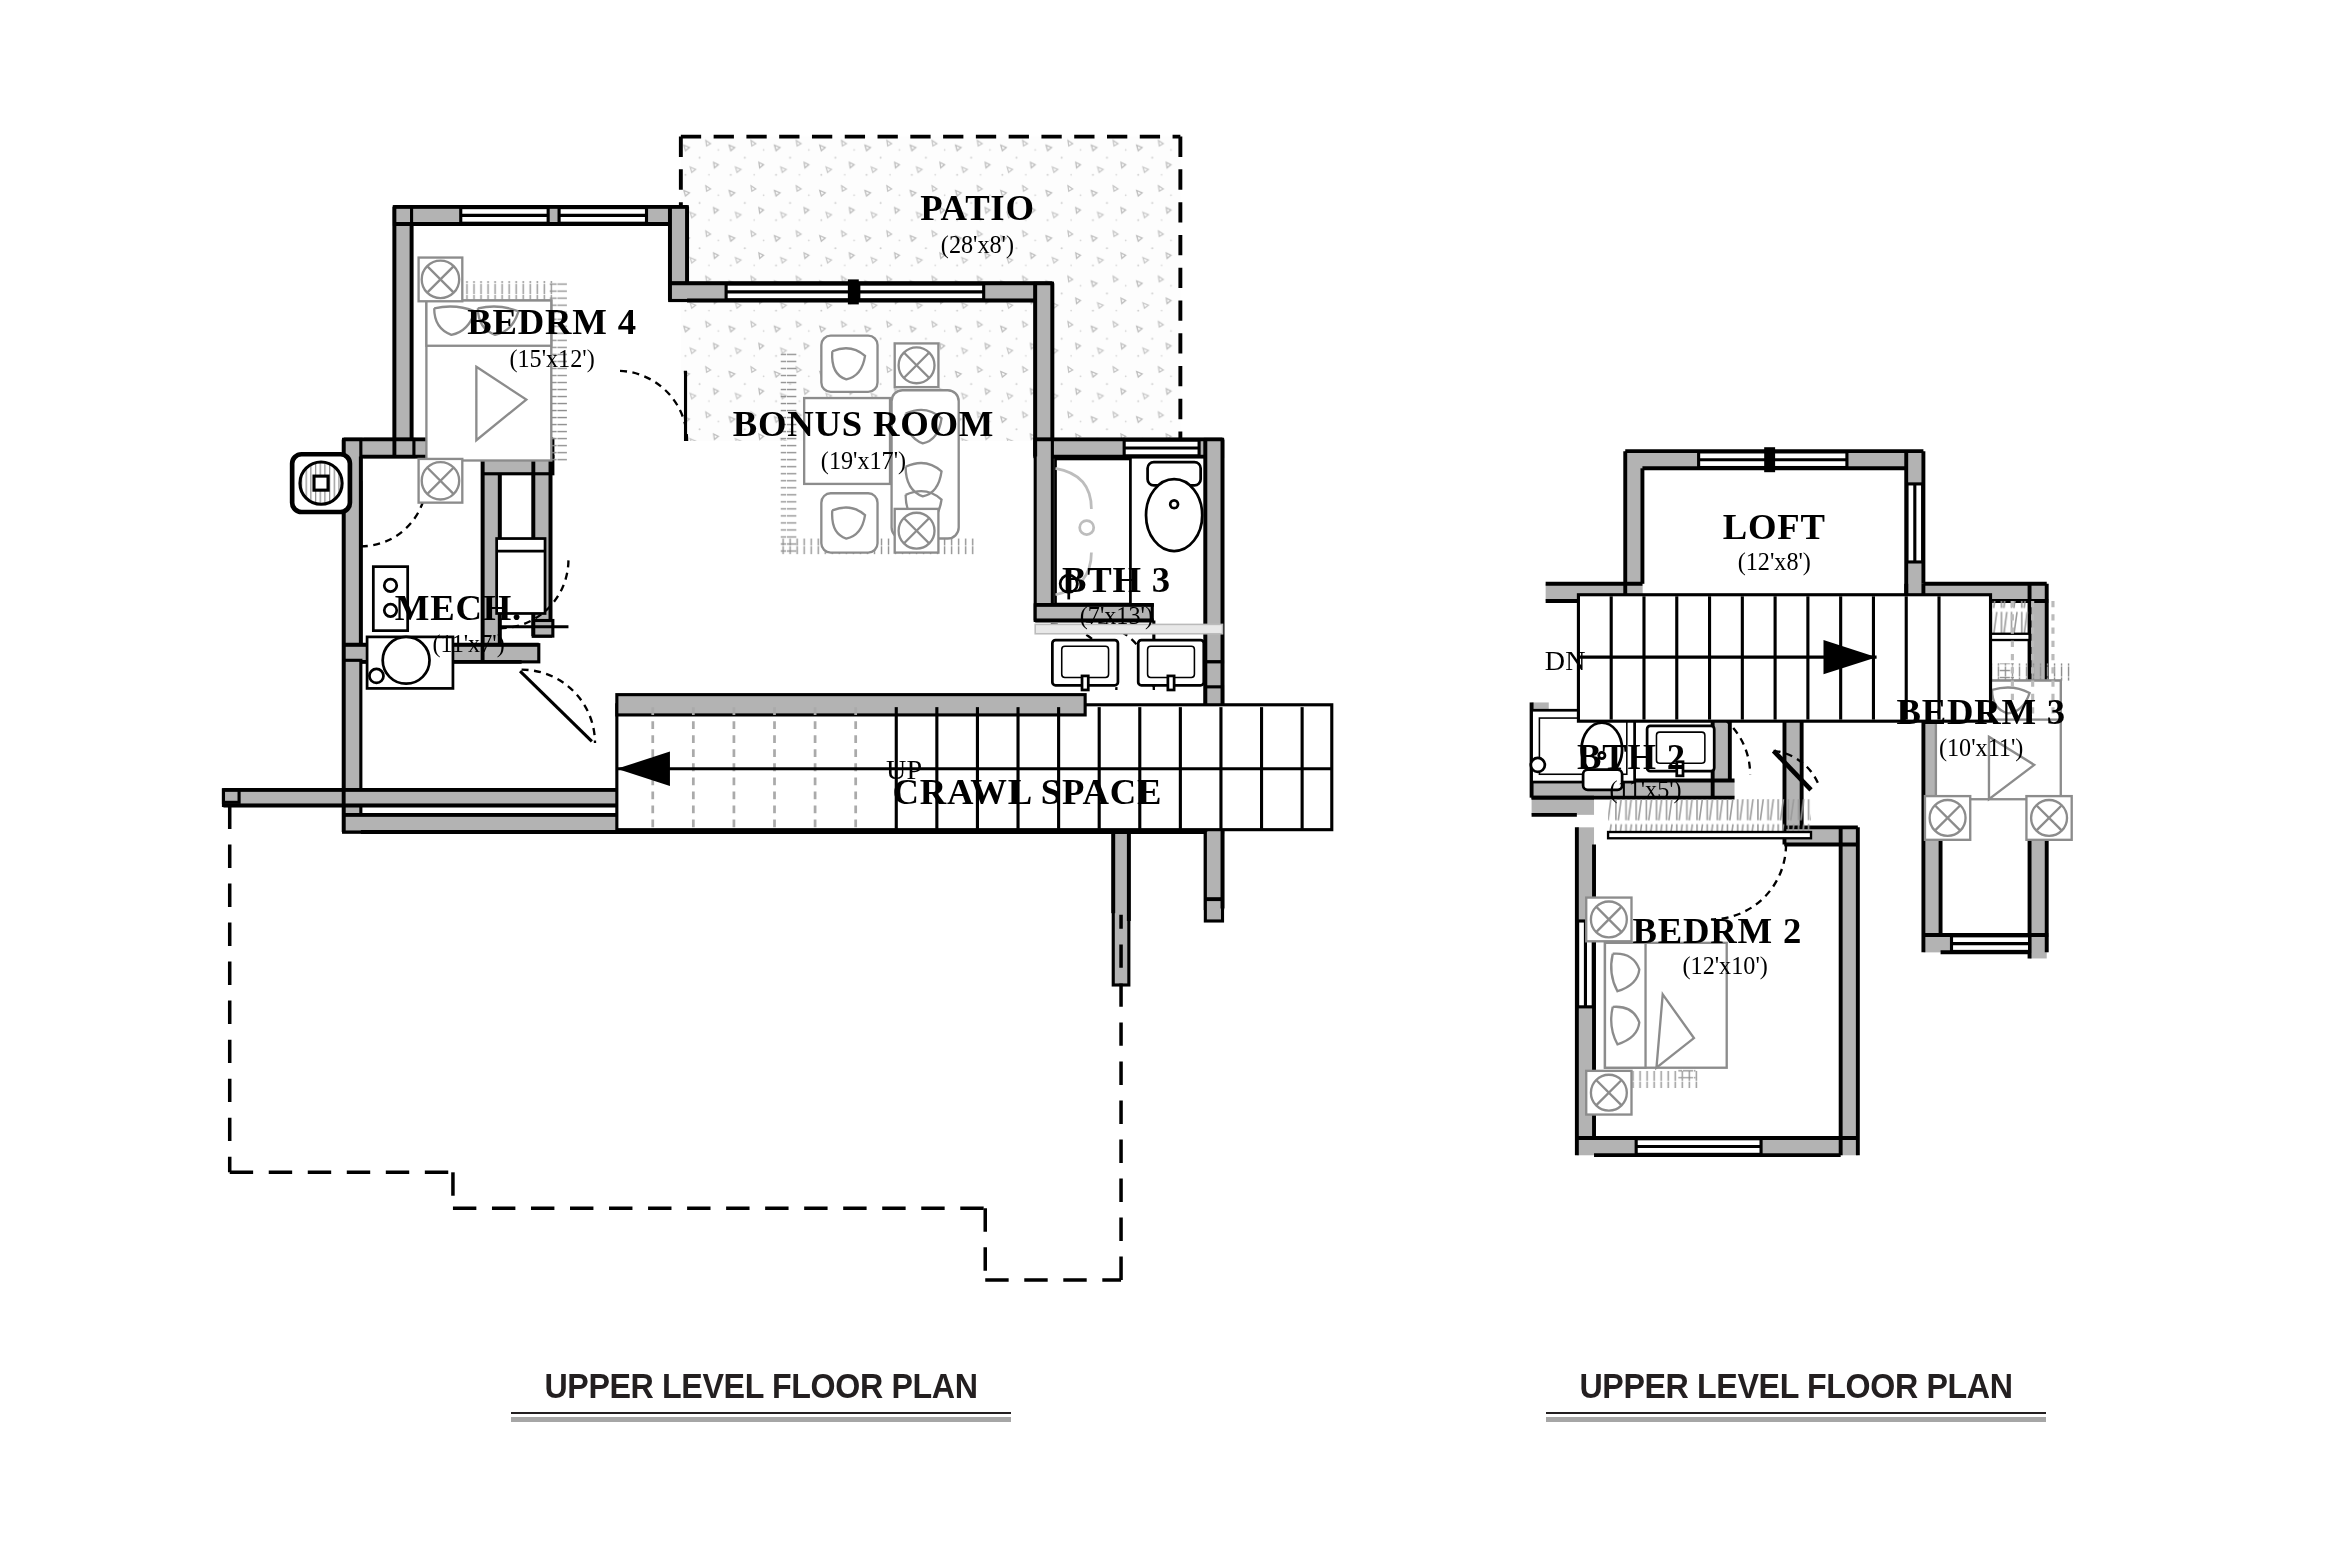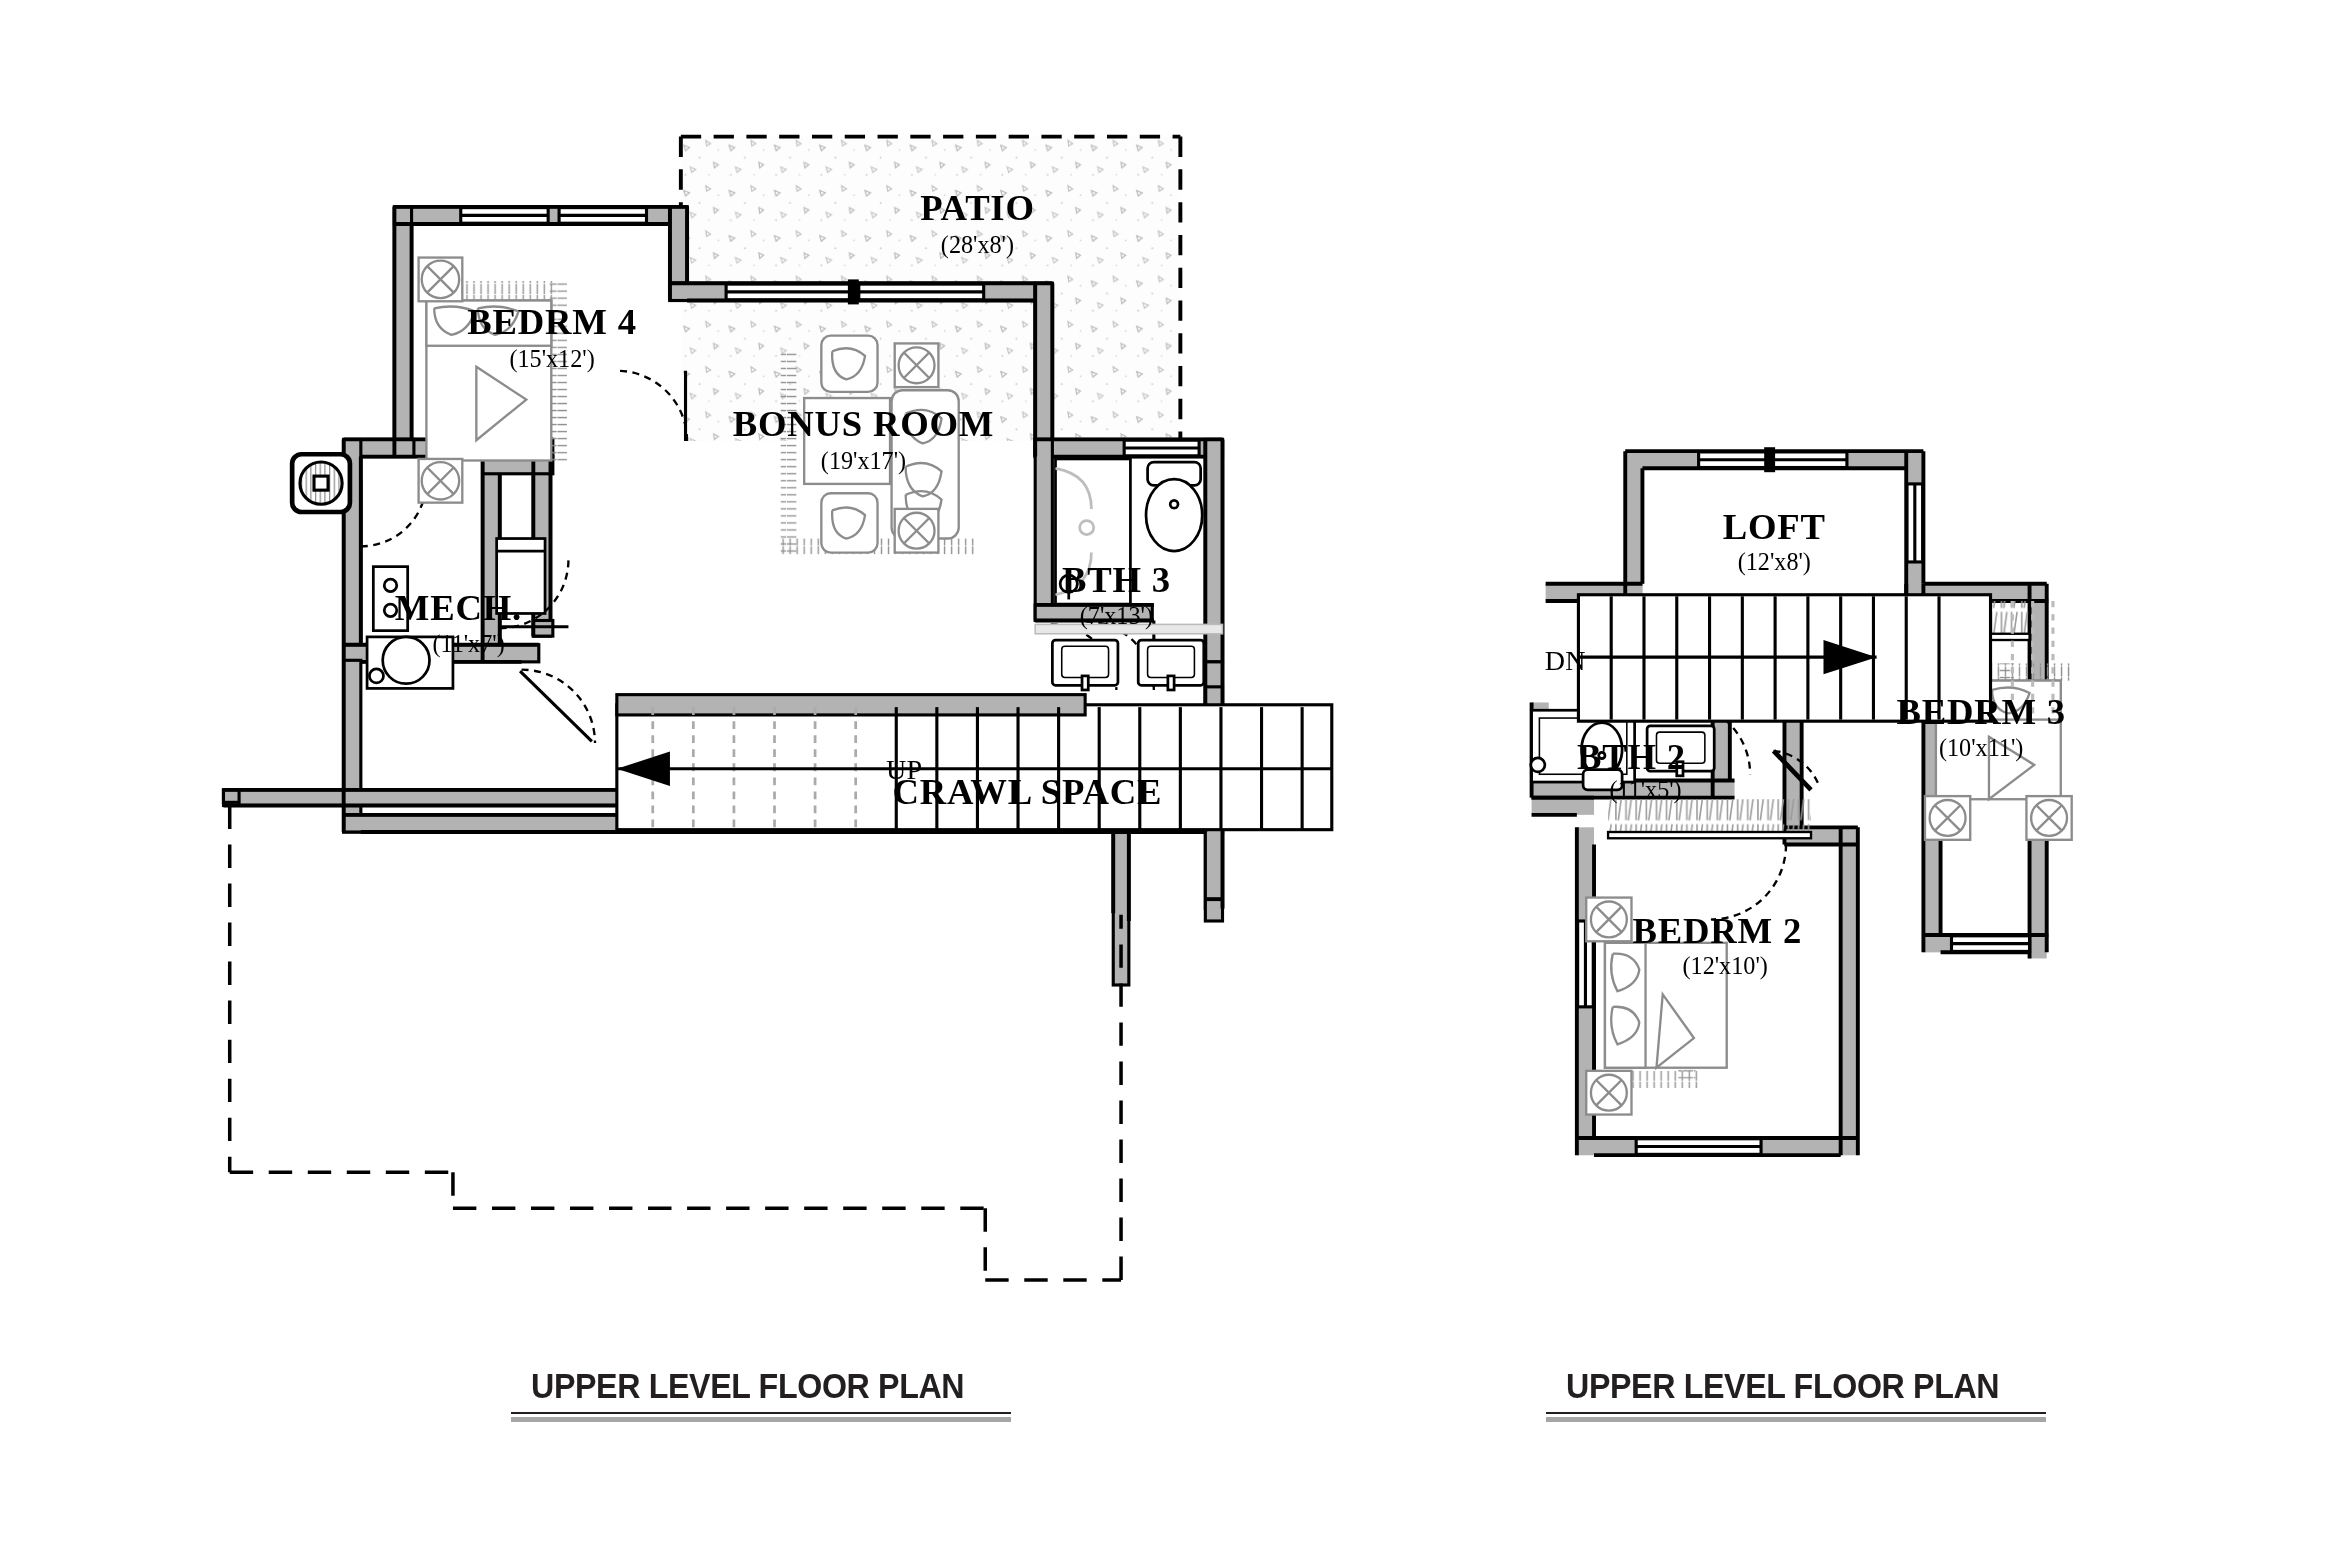--- a/index.html
+++ b/index.html
@@ -1,21 +1,21 @@
 <!DOCTYPE html>
 <html style="font-size:12.5px"><head>
 <meta charset="utf-8">
 <style>
   html,body{margin:0;padding:0;background:#ffffff;}
   body{width:2342px;height:1561px;position:relative;overflow:hidden;
        font-family:"Liberation Serif",serif;}
   #stage{position:absolute;inset:0;width:2342px;height:1561px;background:#fff;}
   svg{display:block;}
   .plan-title{
-    position:absolute;text-align:left;
+    position:absolute;text-align:center;
     font-family:"Liberation Sans",sans-serif;
     font-weight:700;letter-spacing:-0.4px;
     color:#231f20;white-space:nowrap;
   }
   .plan-title .txt{display:block;font-size:35px;line-height:1.0;transform:scaleX(0.92);transform-origin:center;}
   .rule-dark{height:2.3px;background:#231f20;margin-top:8.6px;}
   .rule-grey{height:5.5px;background:#a6a6a6;margin-top:3.1px;}
 </style>
 </head>
 <body>

